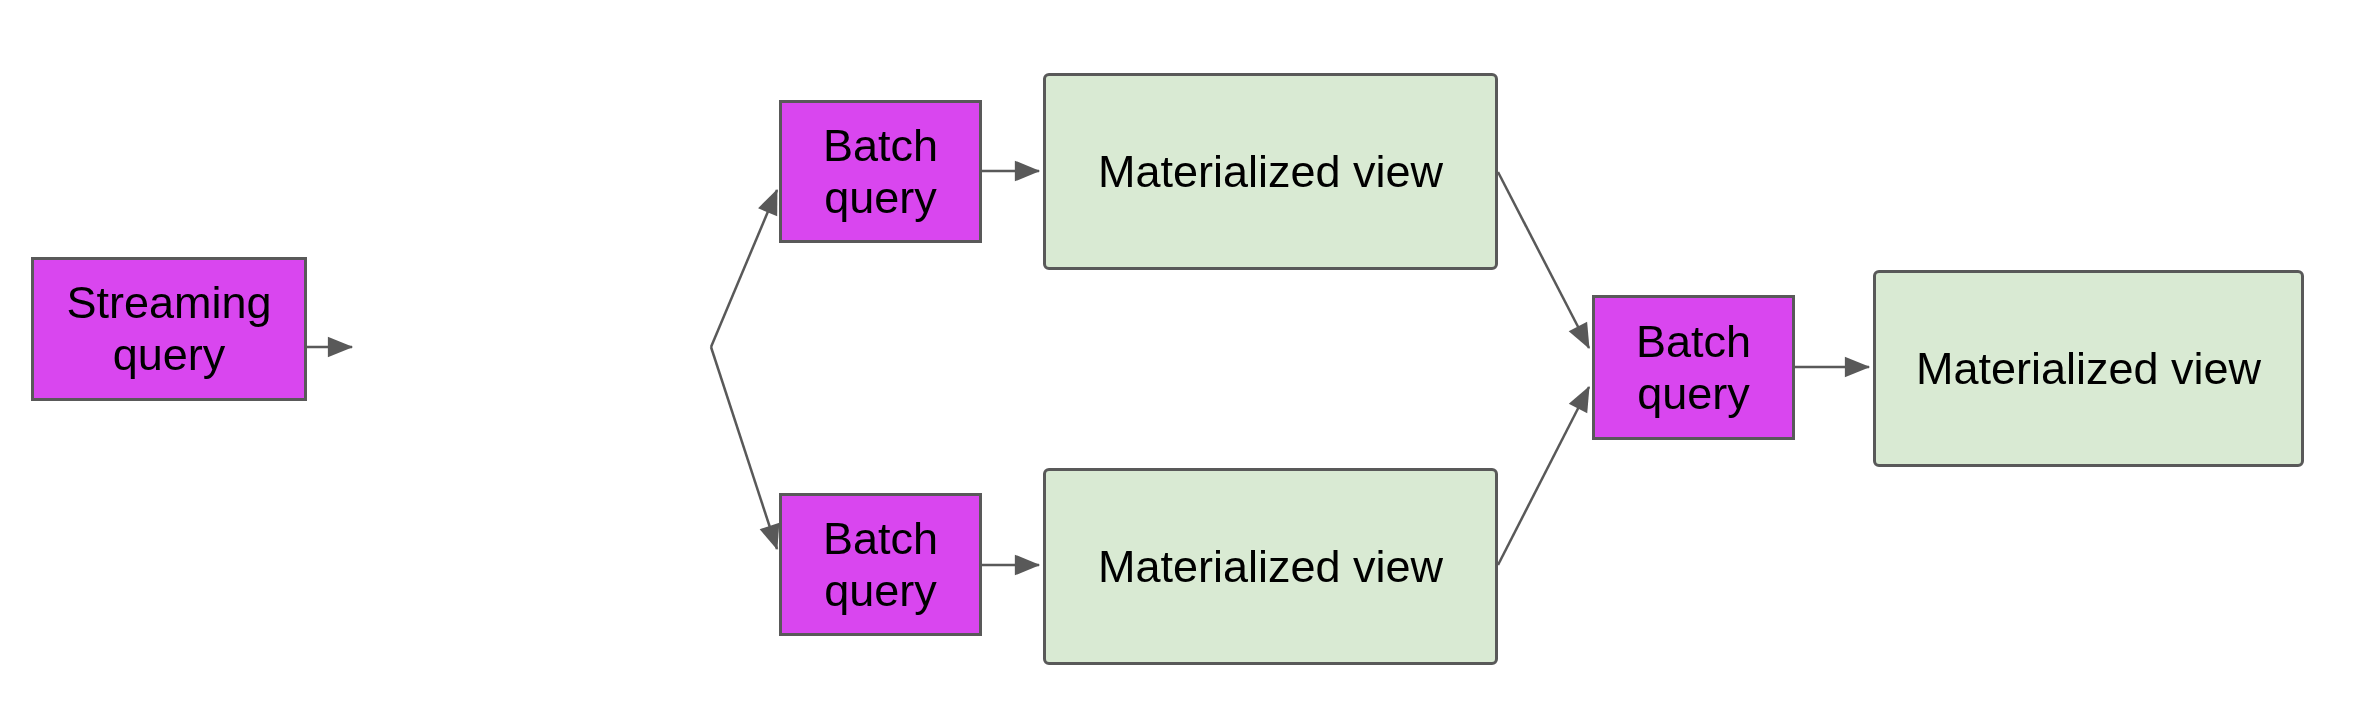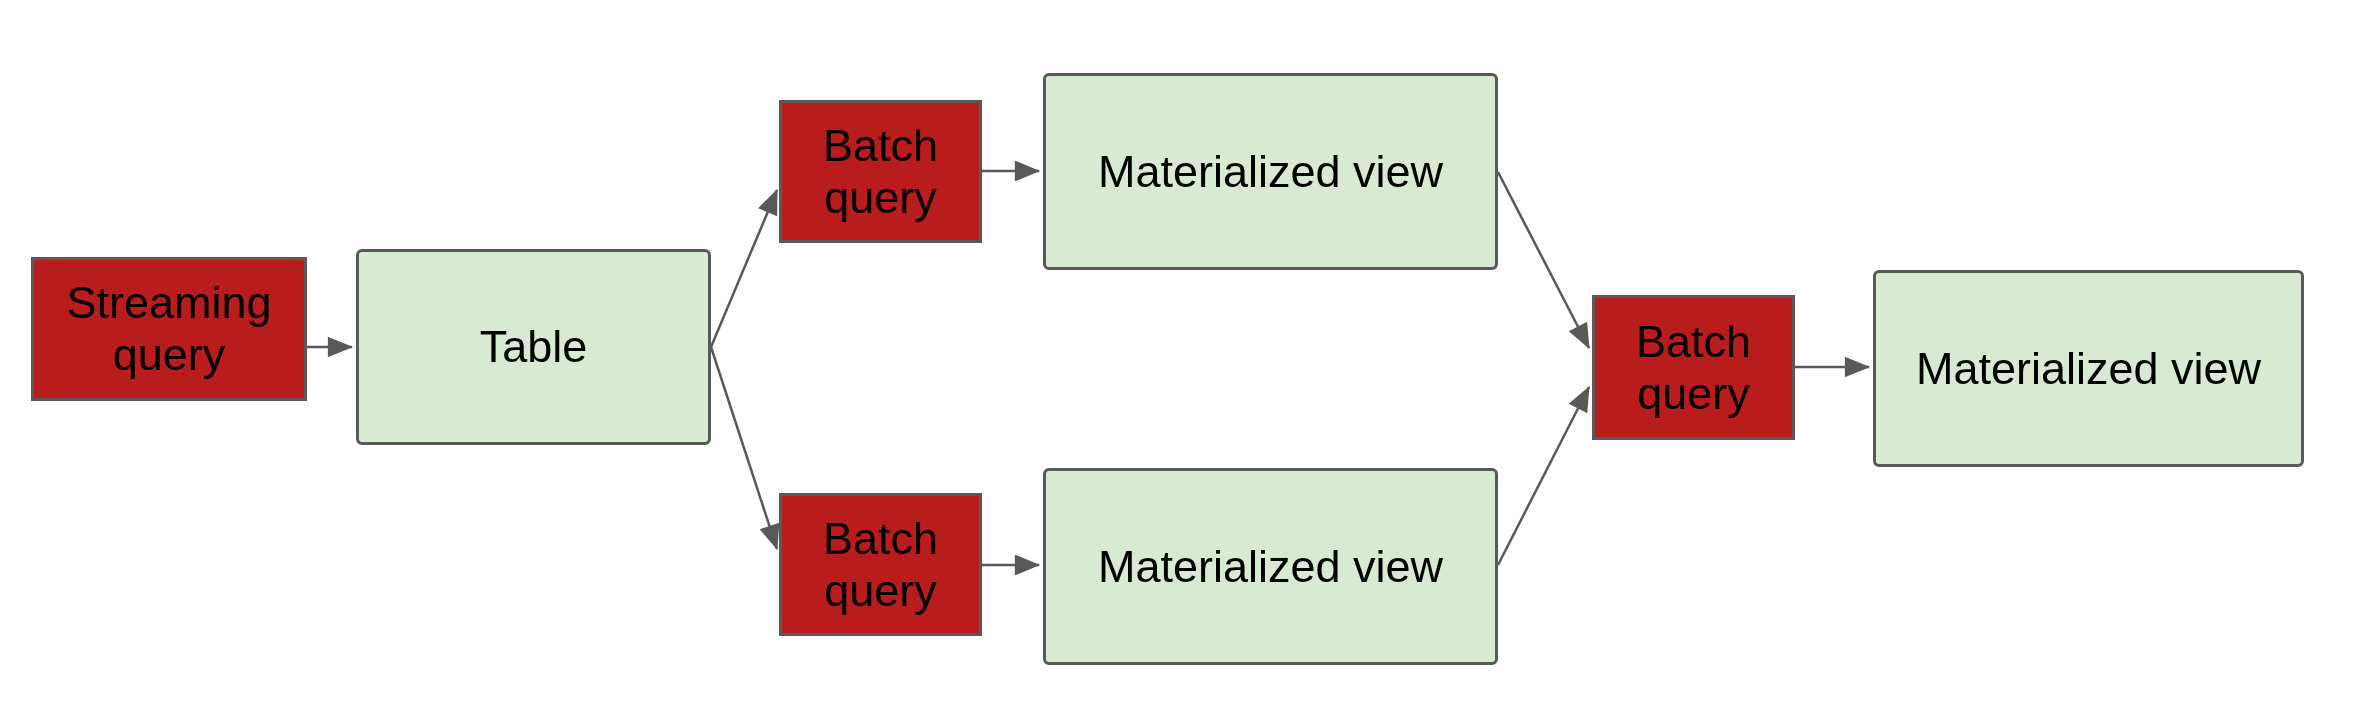--- a/index.html
+++ b/index.html
@@ -22,21 +22,21 @@
     border: 3px solid #595959;
     display: flex;
     align-items: center;
     justify-content: center;
     text-align: center;
     font-size: 45px;
     line-height: 1.15;
     color: #000000;
     padding: 0 10px;
   }
-  .query { background: #b91c1c; }
+  .query { background: #d946ef; }
   .store { background: #D9EAD3; border-radius: 6px; }
 
   .n-streaming   { left: 31px;   top: 257px; width: 276px; height: 144px; }
   .n-table       { left: 356px;  top: 249px; width: 355px; height: 196px; }
   .n-batch-top   { left: 779px;  top: 100px; width: 203px; height: 143px; }
   .n-mv-top      { left: 1043px; top: 73px;  width: 455px; height: 197px; }
   .n-batch-bot   { left: 779px;  top: 493px; width: 203px; height: 143px; }
   .n-mv-bot      { left: 1043px; top: 468px; width: 455px; height: 197px; }
   .n-batch-right { left: 1592px; top: 295px; width: 203px; height: 145px; }
   .n-mv-final    { left: 1873px; top: 270px; width: 431px; height: 197px; }
@@ -58,21 +58,20 @@
       <line x1="711" y1="347" x2="777" y2="549" marker-end="url(#arrow)"></line>
       <line x1="982" y1="171" x2="1039" y2="171" marker-end="url(#arrow)"></line>
       <line x1="982" y1="565" x2="1039" y2="565" marker-end="url(#arrow)"></line>
       <line x1="1498" y1="172" x2="1589" y2="348" marker-end="url(#arrow)"></line>
       <line x1="1498" y1="565" x2="1589" y2="387" marker-end="url(#arrow)"></line>
       <line x1="1795" y1="367" x2="1869" y2="367" marker-end="url(#arrow)"></line>
     </g>
   </svg>
 
   <div class="node query n-streaming">Streaming query</div>
-  <div class="node store n-table">Table</div>
   <div class="node query n-batch-top">Batch query</div>
   <div class="node store n-mv-top">Materialized view</div>
   <div class="node query n-batch-bot">Batch query</div>
   <div class="node store n-mv-bot">Materialized view</div>
   <div class="node query n-batch-right">Batch query</div>
   <div class="node store n-mv-final">Materialized view</div>
 
 </div>
 
 </body></html>

